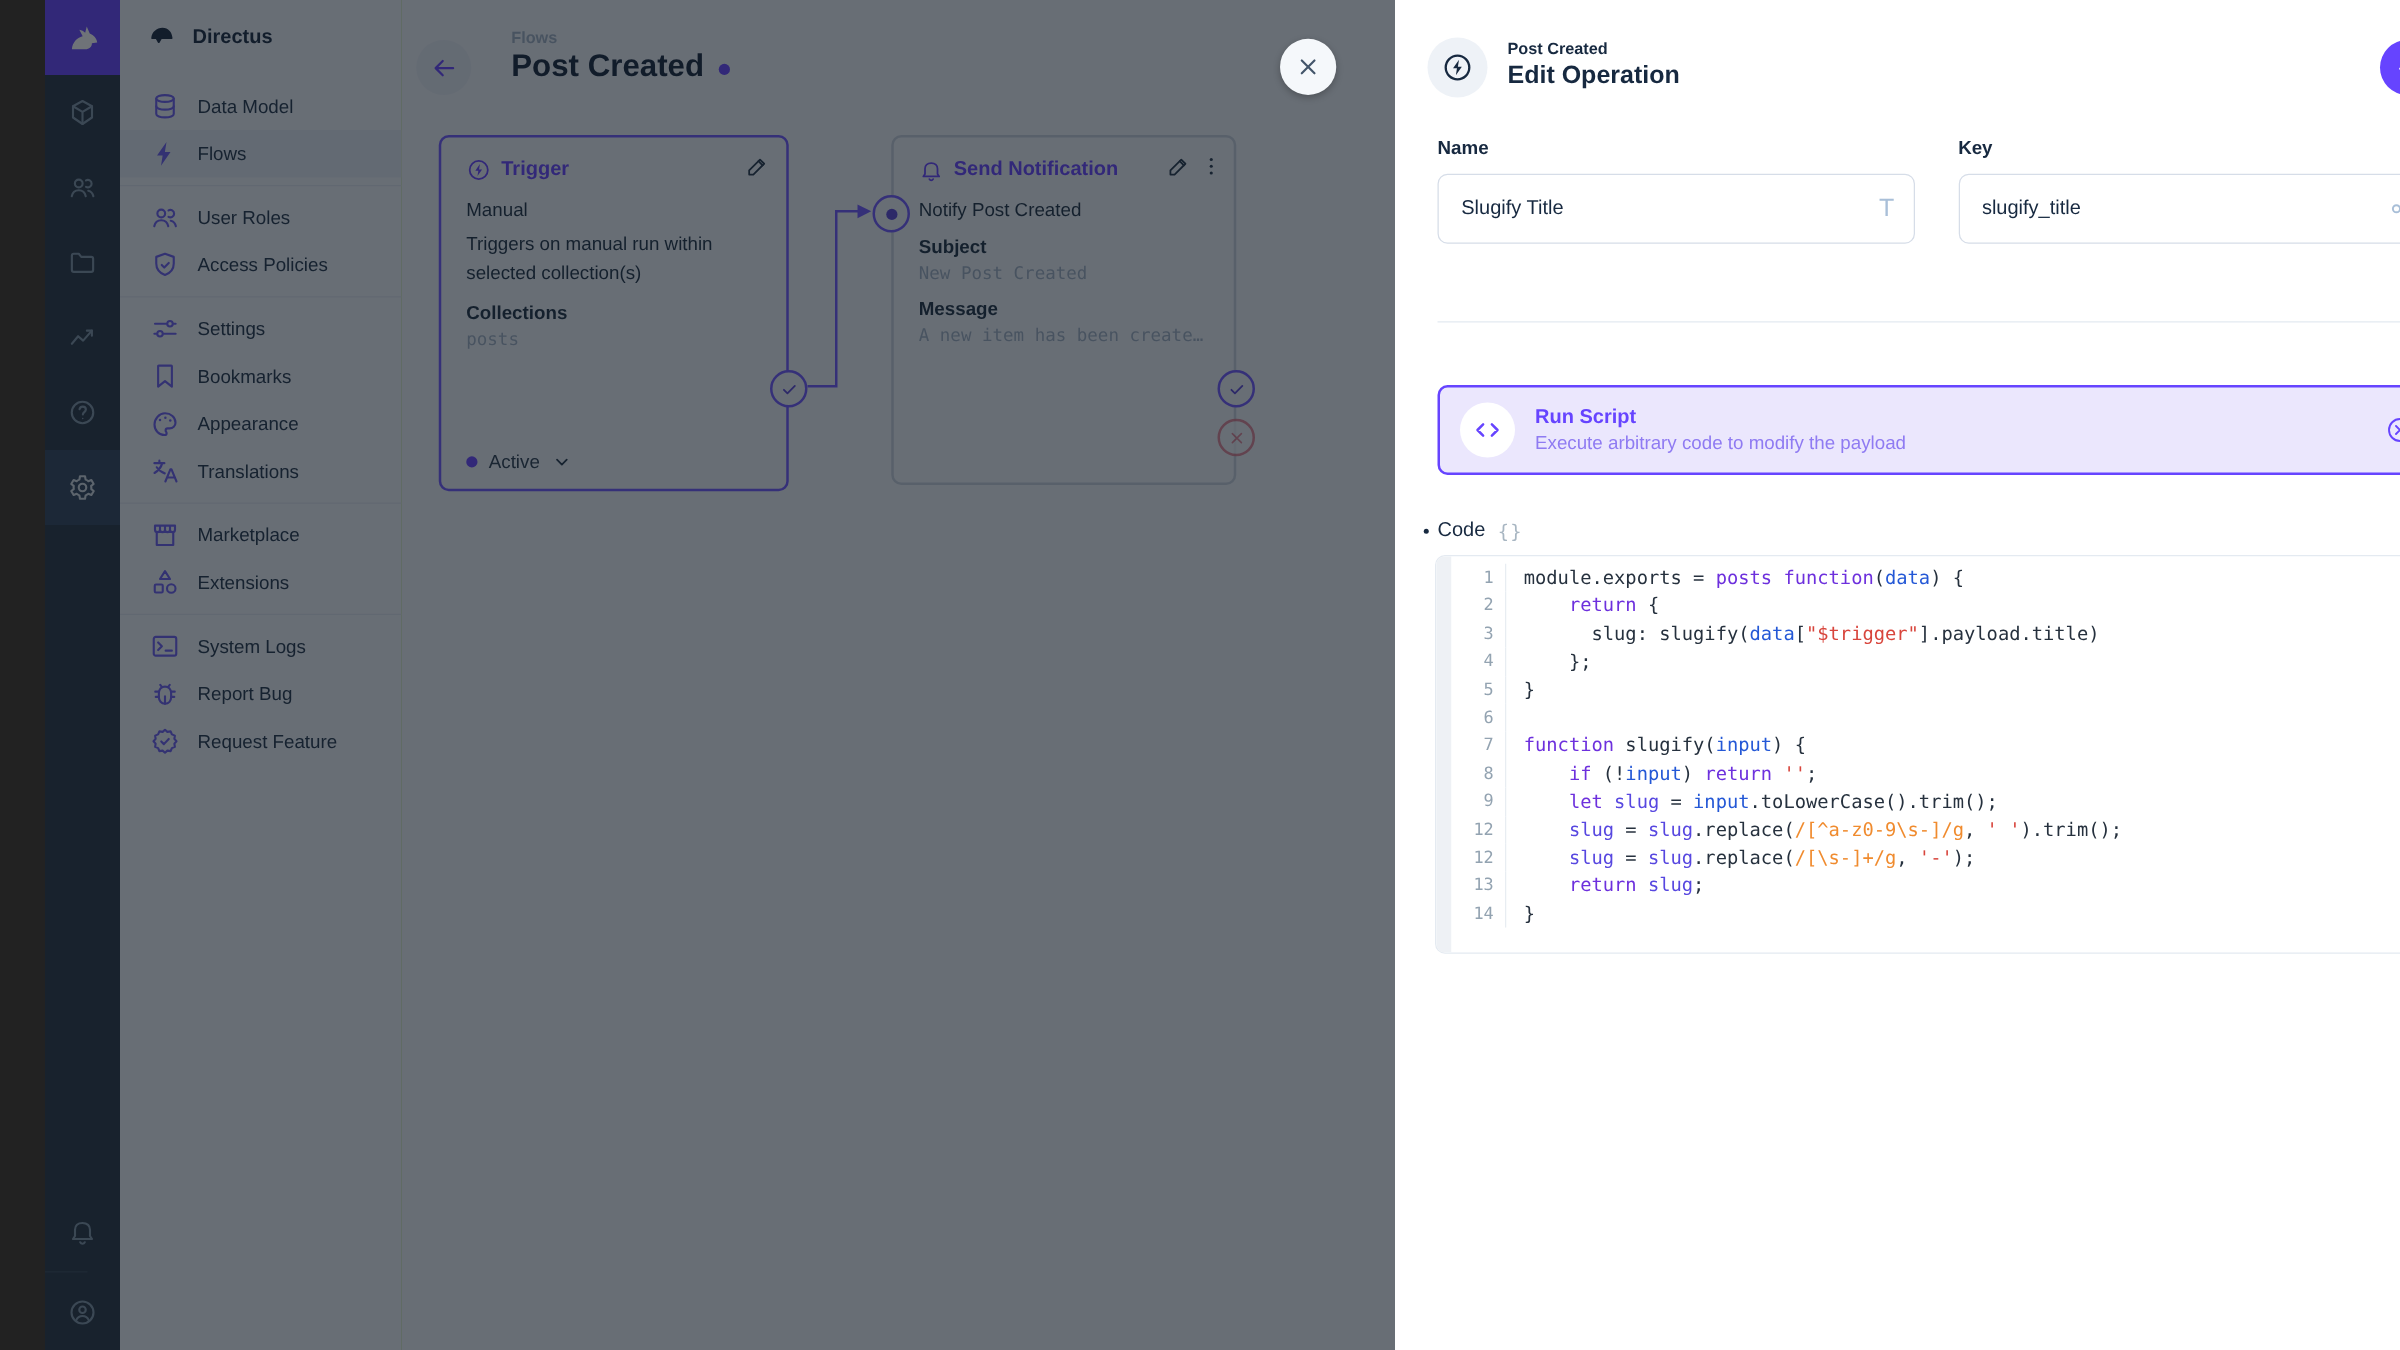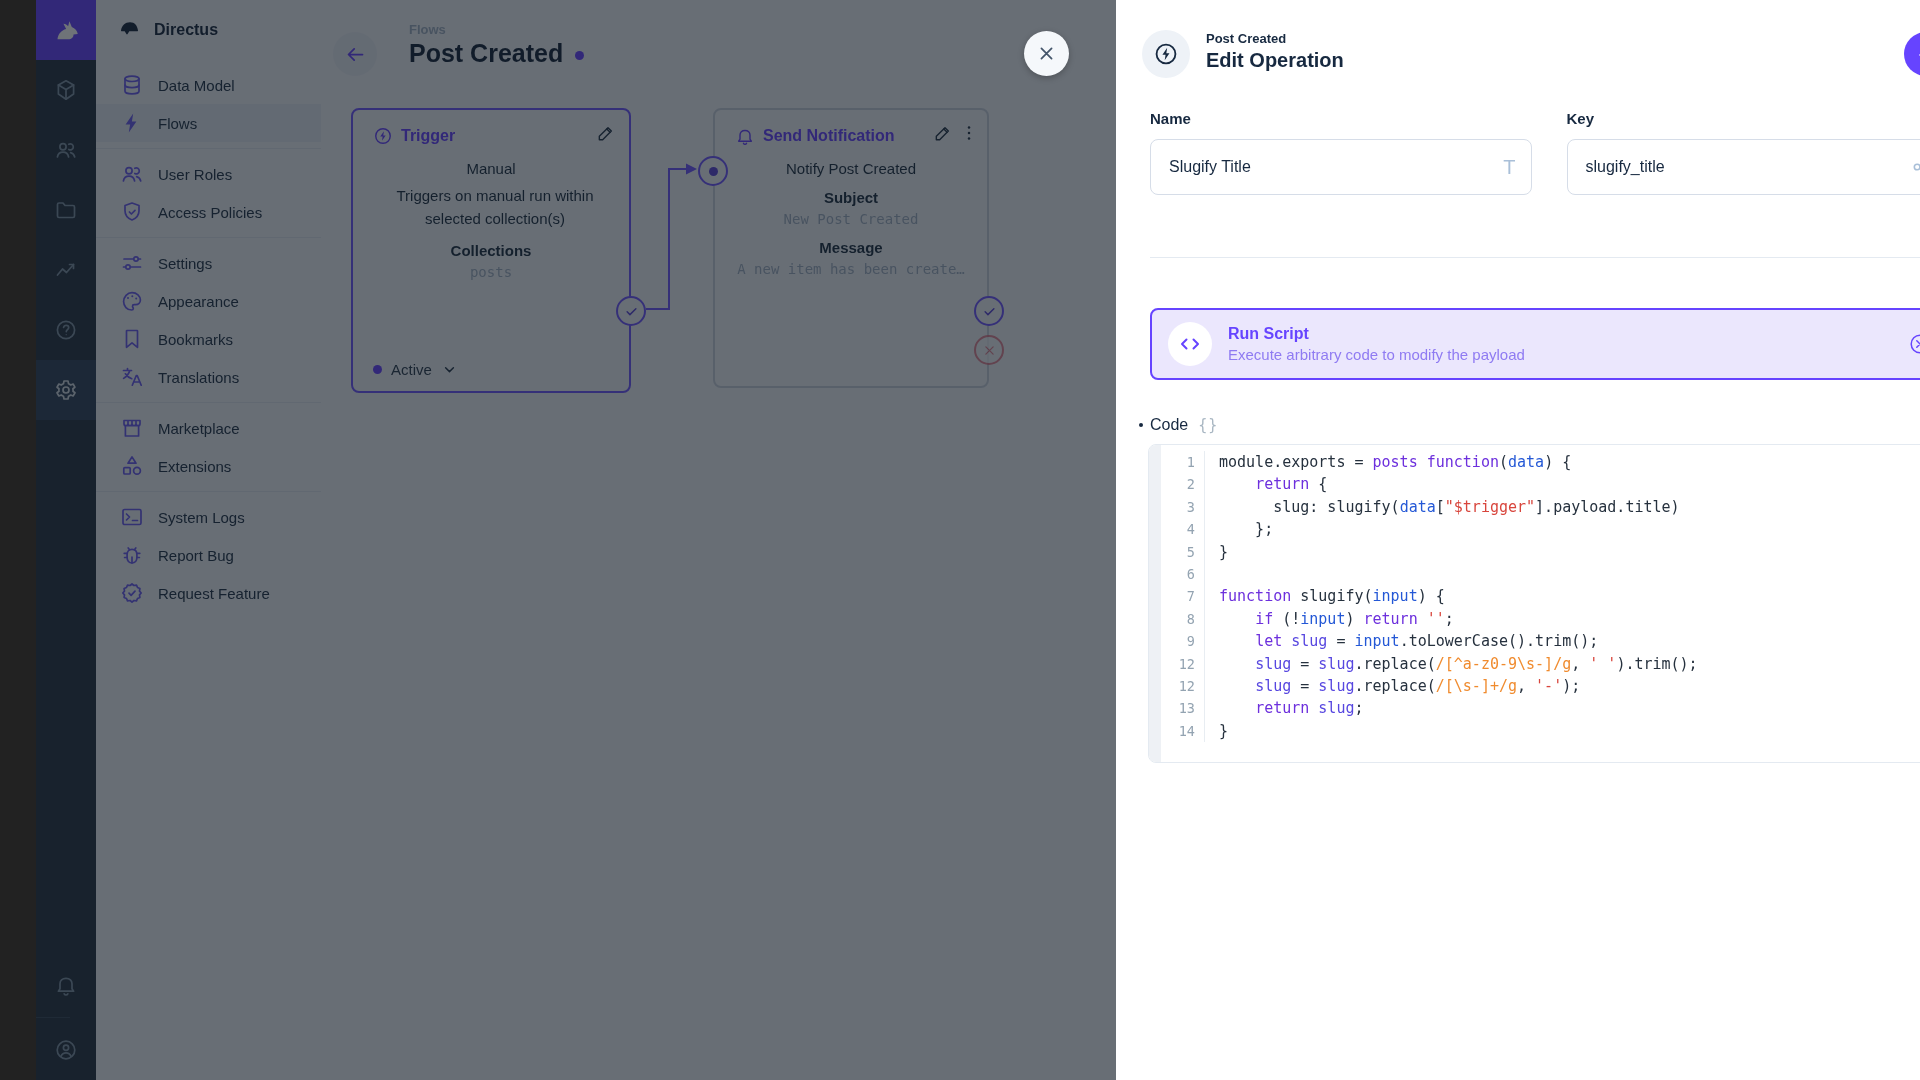--- a/index.html
+++ b/index.html
@@ -33,21 +33,21 @@
 
   
   .canvas{position:absolute;left:285px;top:0;width:795px;height:1080px;background:#eef2f8;z-index:10;}
   .back-btn{position:absolute;left:12px;top:32px;width:44px;height:44px;border-radius:50%;
             background:#e4eaf3;color:#6644ff;display:flex;align-items:center;justify-content:center;cursor:pointer;}
   .back-btn svg{width:22px;height:22px;}
   .flow-breadcrumb{position:absolute;left:88px;top:22px;font-size:13px;font-weight:600;color:#9fb0c4;}
   .flow-title{position:absolute;left:88px;top:39px;font-size:25px;font-weight:700;color:#16263c;display:flex;align-items:center;}
   .title-dot{width:9px;height:9px;border-radius:50%;background:#6644ff;margin-left:12px;margin-top:4px;}
 
-  .fcard{position:absolute;border-radius:8px;padding:16px 20px;text-align:center;}
+  .fcard{position:absolute;border-radius:8px;padding:16px 20px;}
   .trigger-card{left:30px;top:108px;width:280px;height:285px;border:2px solid #6f58ff;}
   .notif-card{left:392px;top:108px;width:276px;height:280px;border:2px solid #c6d0dd;}
   .fcard-header{display:flex;align-items:center;gap:8px;color:#6644ff;font-weight:700;font-size:16px;}
   .fcard-header svg{width:20px;height:20px;}
   .fcard-name{margin-top:14px;font-size:15px;color:#1d3144;}
   .fcard-desc{margin-top:8px;font-size:15px;line-height:1.5;color:#1d3144;width:244px;}
   .fcard-label{margin-top:12px;font-size:15px;font-weight:700;color:#1d3144;}
   .fcard-value{margin-top:5px;font-family:"DejaVu Sans Mono",monospace;font-size:14px;color:#9fb0c4;
                white-space:nowrap;overflow:hidden;}
   .card-edit{position:absolute;top:13px;color:#24384c;cursor:pointer;}
@@ -276,35 +276,35 @@
                 <path d="M4 8h9M19 8h1.5M3.5 16h1.5M11 16h9.5"></path>
                 <circle cx="16" cy="8" r="2.2"></circle>
                 <circle cx="8" cy="16" r="2.2"></circle>
               </svg>
             </span>
             <span>Settings</span>
           </div>
           <div class="nav-item">
             <span class="nav-ico" style="display: flex; width: 24px; height: 24px;">
               <svg viewBox="0 0 24 24" fill="none" stroke="currentColor" stroke-width="1.7" stroke-linecap="round" stroke-linejoin="round" style="width: 100%; height: 100%;">
+                <path d="M7 3.5h10c.3 0 .5.2.5.5v16.3L12 15.9l-5.5 4.4V4c0-.3.2-.5.5-.5z"></path>
+              </svg>
+            </span>
+            <span>Bookmarks</span>
+          </div>
+          <div class="nav-item">
+            <span class="nav-ico" style="display: flex; width: 24px; height: 24px;">
+              <svg viewBox="0 0 24 24" fill="none" stroke="currentColor" stroke-width="1.7" stroke-linecap="round" stroke-linejoin="round" style="width: 100%; height: 100%;">
                 <path d="M12 3.6c4.7 0 8.4 3.3 8.4 7.5 0 2.6-2.1 4.6-4.7 4.6h-1.6c-.9 0-1.6.7-1.6 1.6 0 .4.1.8.4 1.1.2.3.4.7.4 1.1 0 .9-.7 1.5-1.6 1.5-4.6 0-8.1-3.7-8.1-8.4S7.4 3.6 12 3.6z"></path>
                 <circle cx="8" cy="9" r="1" fill="currentColor" stroke="none"></circle>
                 <circle cx="12.3" cy="7.2" r="1" fill="currentColor" stroke="none"></circle>
                 <circle cx="16.2" cy="9.4" r="1" fill="currentColor" stroke="none"></circle>
               </svg>
             </span>
             <span>Appearance</span>
-          </div>
-          <div class="nav-item">
-            <span class="nav-ico" style="display: flex; width: 24px; height: 24px;">
-              <svg viewBox="0 0 24 24" fill="none" stroke="currentColor" stroke-width="1.7" stroke-linecap="round" stroke-linejoin="round" style="width: 100%; height: 100%;">
-                <path d="M7 3.5h10c.3 0 .5.2.5.5v16.3L12 15.9l-5.5 4.4V4c0-.3.2-.5.5-.5z"></path>
-              </svg>
-            </span>
-            <span>Bookmarks</span>
           </div>
           <div class="nav-item">
             <span class="nav-ico" style="display: flex; width: 24px; height: 24px;">
               <svg viewBox="0 0 24 24" fill="none" stroke="currentColor" stroke-width="1.7" stroke-linecap="round" stroke-linejoin="round" style="width: 100%; height: 100%;">
                 <path d="M3.5 5.5h8M7.5 3.5v2M9.8 5.5c-.8 3-3 5.9-6.2 7.9M5.4 8.8c1.6 2.4 3.8 4.1 6.4 4.9"></path>
                 <path d="M12.3 20.2l4-9.7h.9l4 9.7M13.8 17h6"></path>
               </svg>
             </span>
             <span>Translations</span>
           </div>

